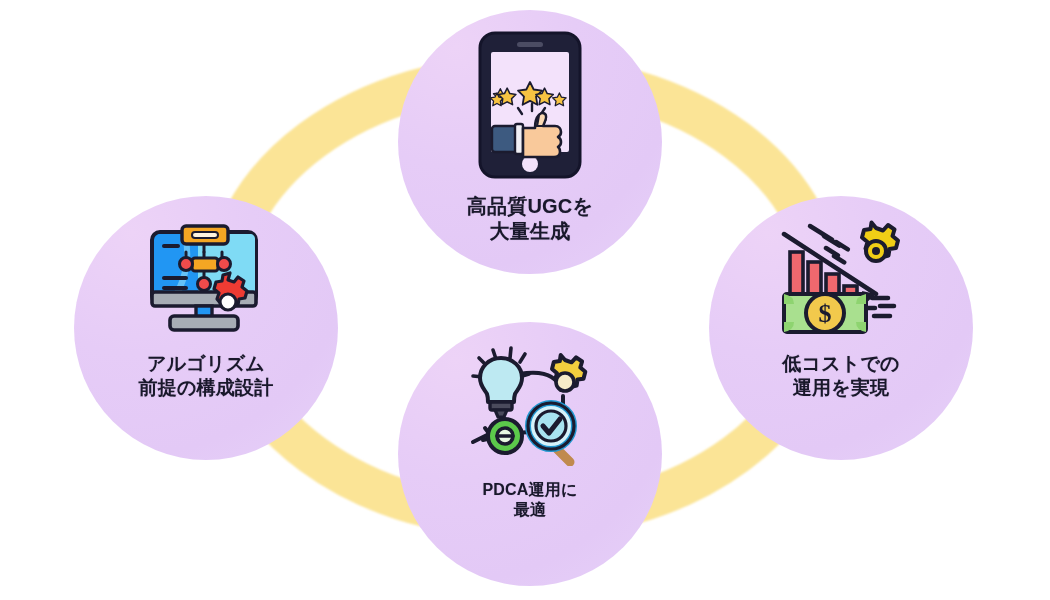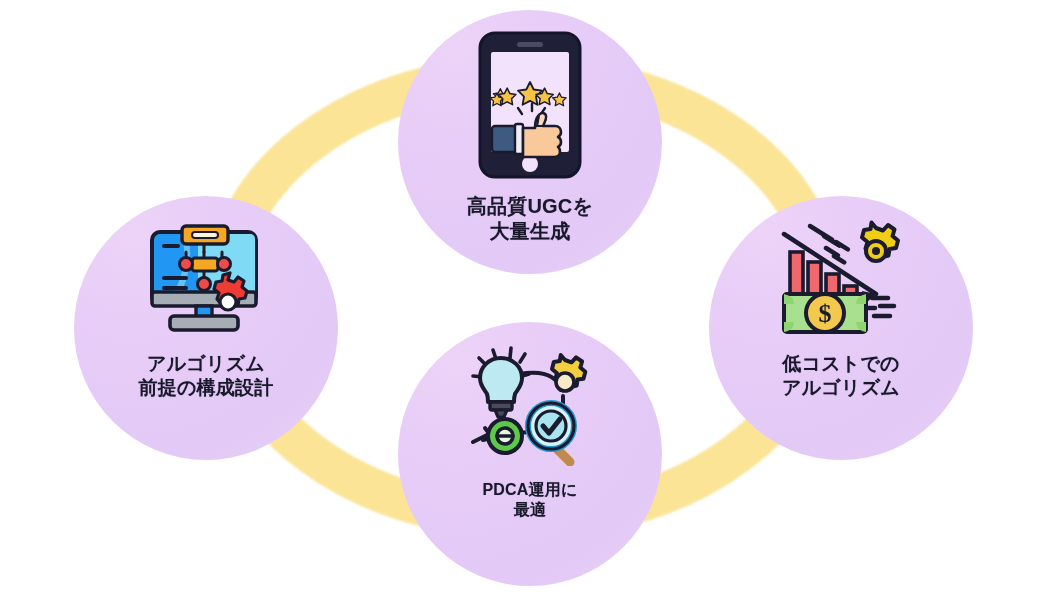--- a/index.html
+++ b/index.html
@@ -218,21 +218,21 @@
 
         <g transform="translate(100,34)">
           <path d="M0 -24 l7 2.5 5 -5.5 6.5 4.5 -2 6.5 5.5 4.5 -2 7.5 -6.5 1 -1 6.5 -7.5 2 -4.5 -5.5 -6.5 2 -4.5 -5.5 2 -6.5 -5.5 -4.5 2 -7.5 6.5 -1 1 -6.5z" fill="#F0CE16" stroke="#1b1b2f" stroke-width="4" stroke-linejoin="round"></path>
           <circle cx="0" cy="-1" r="10" fill="#1b1b2f" opacity="0.0"></circle>
           <circle cx="0" cy="-1" r="10" fill="#F0CE16" stroke="#1b1b2f" stroke-width="4"></circle>
           <circle cx="0" cy="-1" r="4" fill="#1b1b2f"></circle>
         </g>
       </svg>
     </div>
     <div class="node-label">低コストでの
-アルゴリズム</div>
+運用を実現</div>
   </div>
 
   <div class="node" id="node-bottom">
     <div class="node-icon">
       <svg width="126" height="122" viewBox="0 0 126 122" aria-hidden="true">
 
         <g stroke="#1b1b2f" stroke-width="4" fill="none" stroke-linecap="round">
           <path d="M52 30 q36 -6 42 16"></path>
           <path d="M96 52 v18"></path>
           <path d="M72 84 q-14 8 -28 2"></path>

